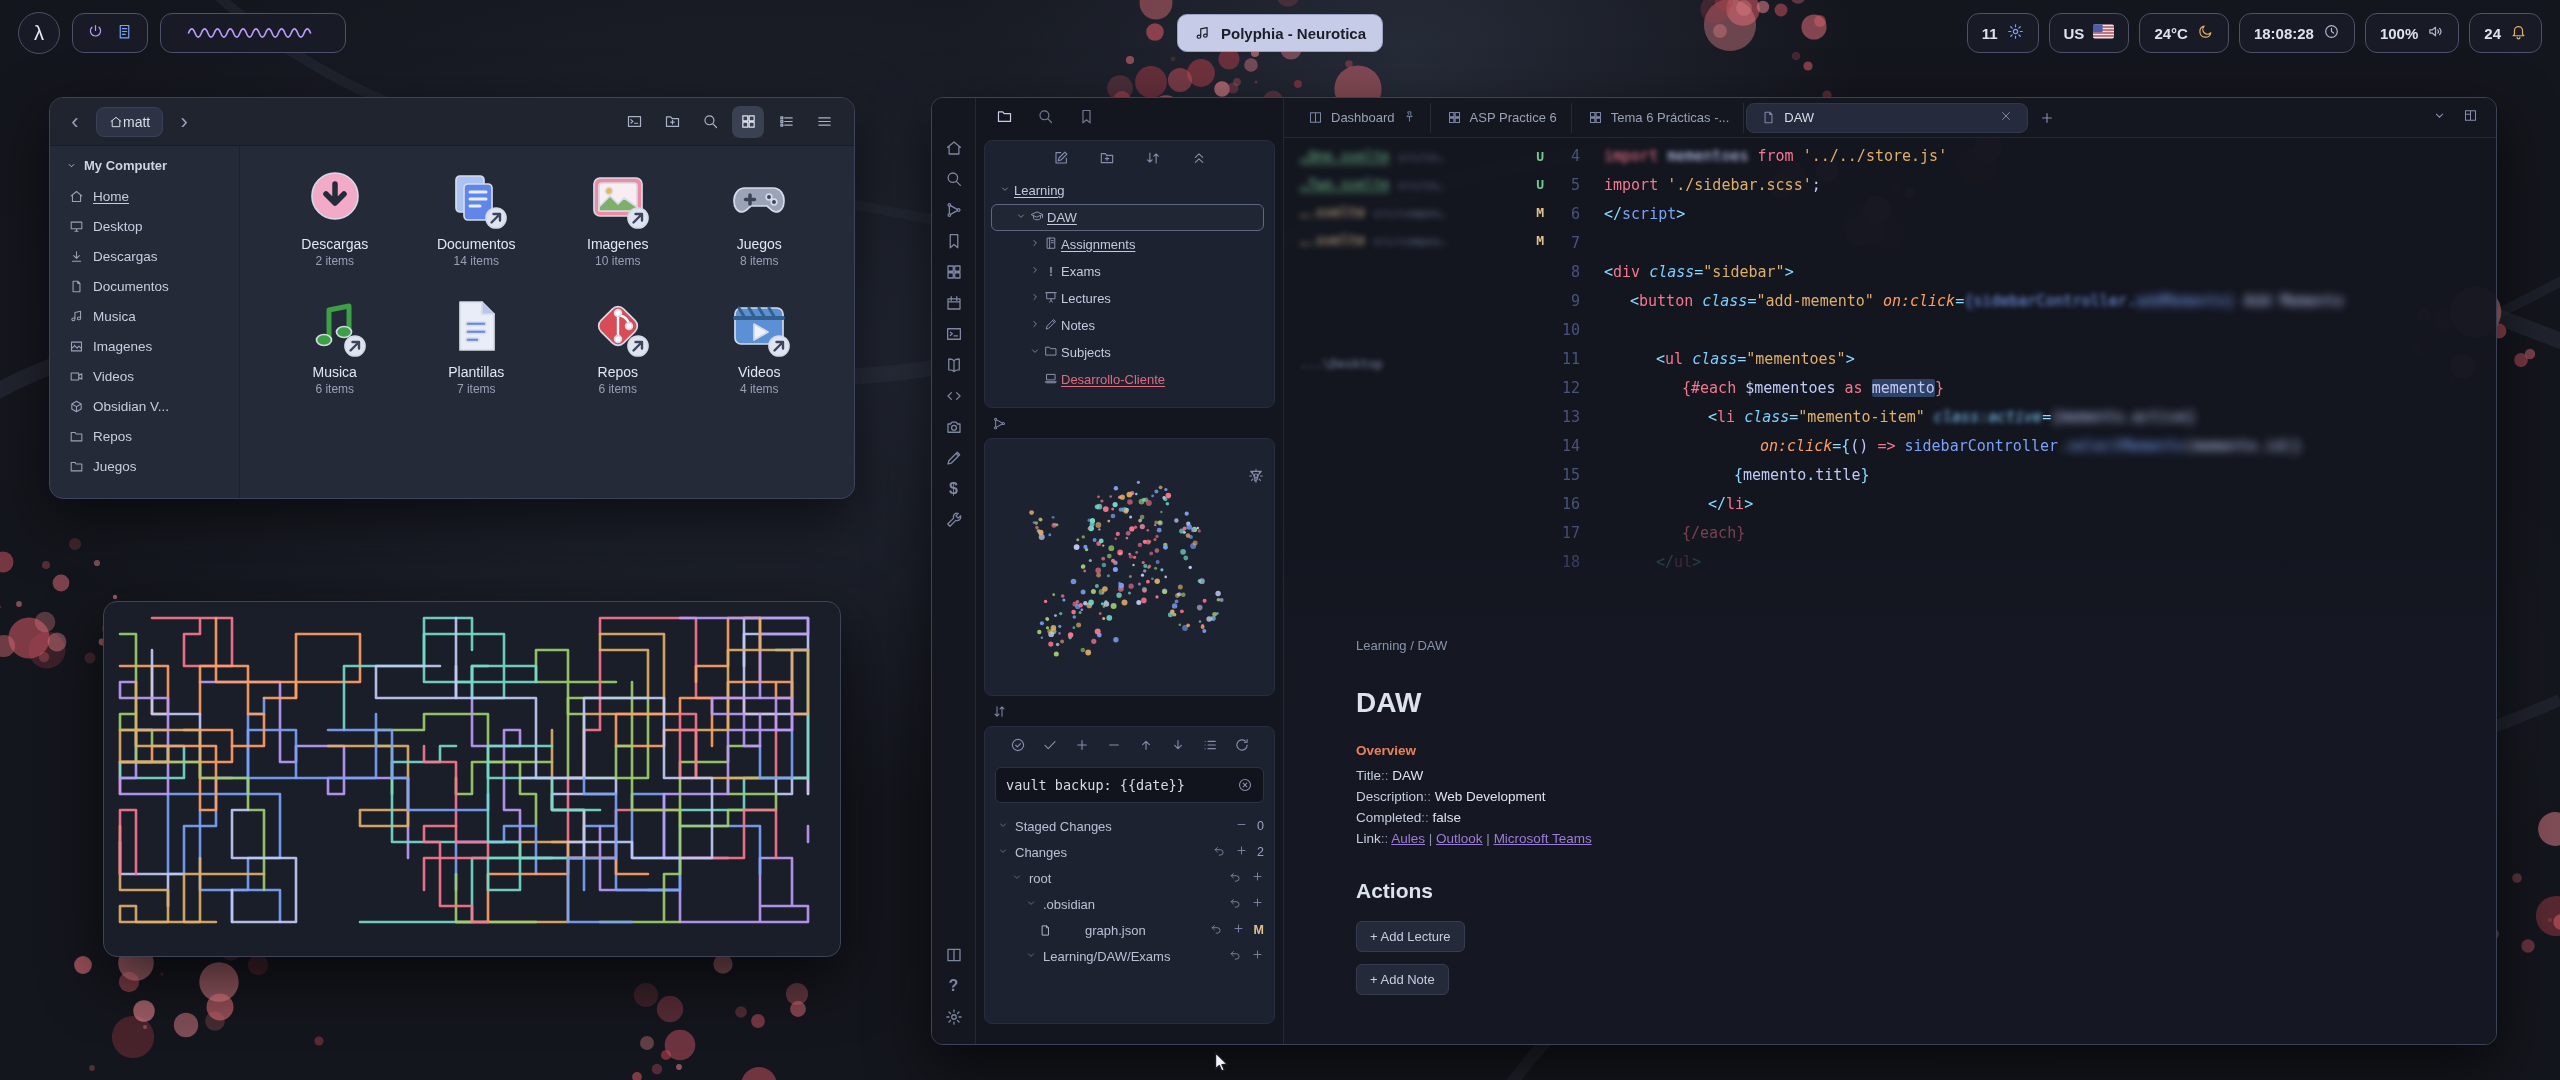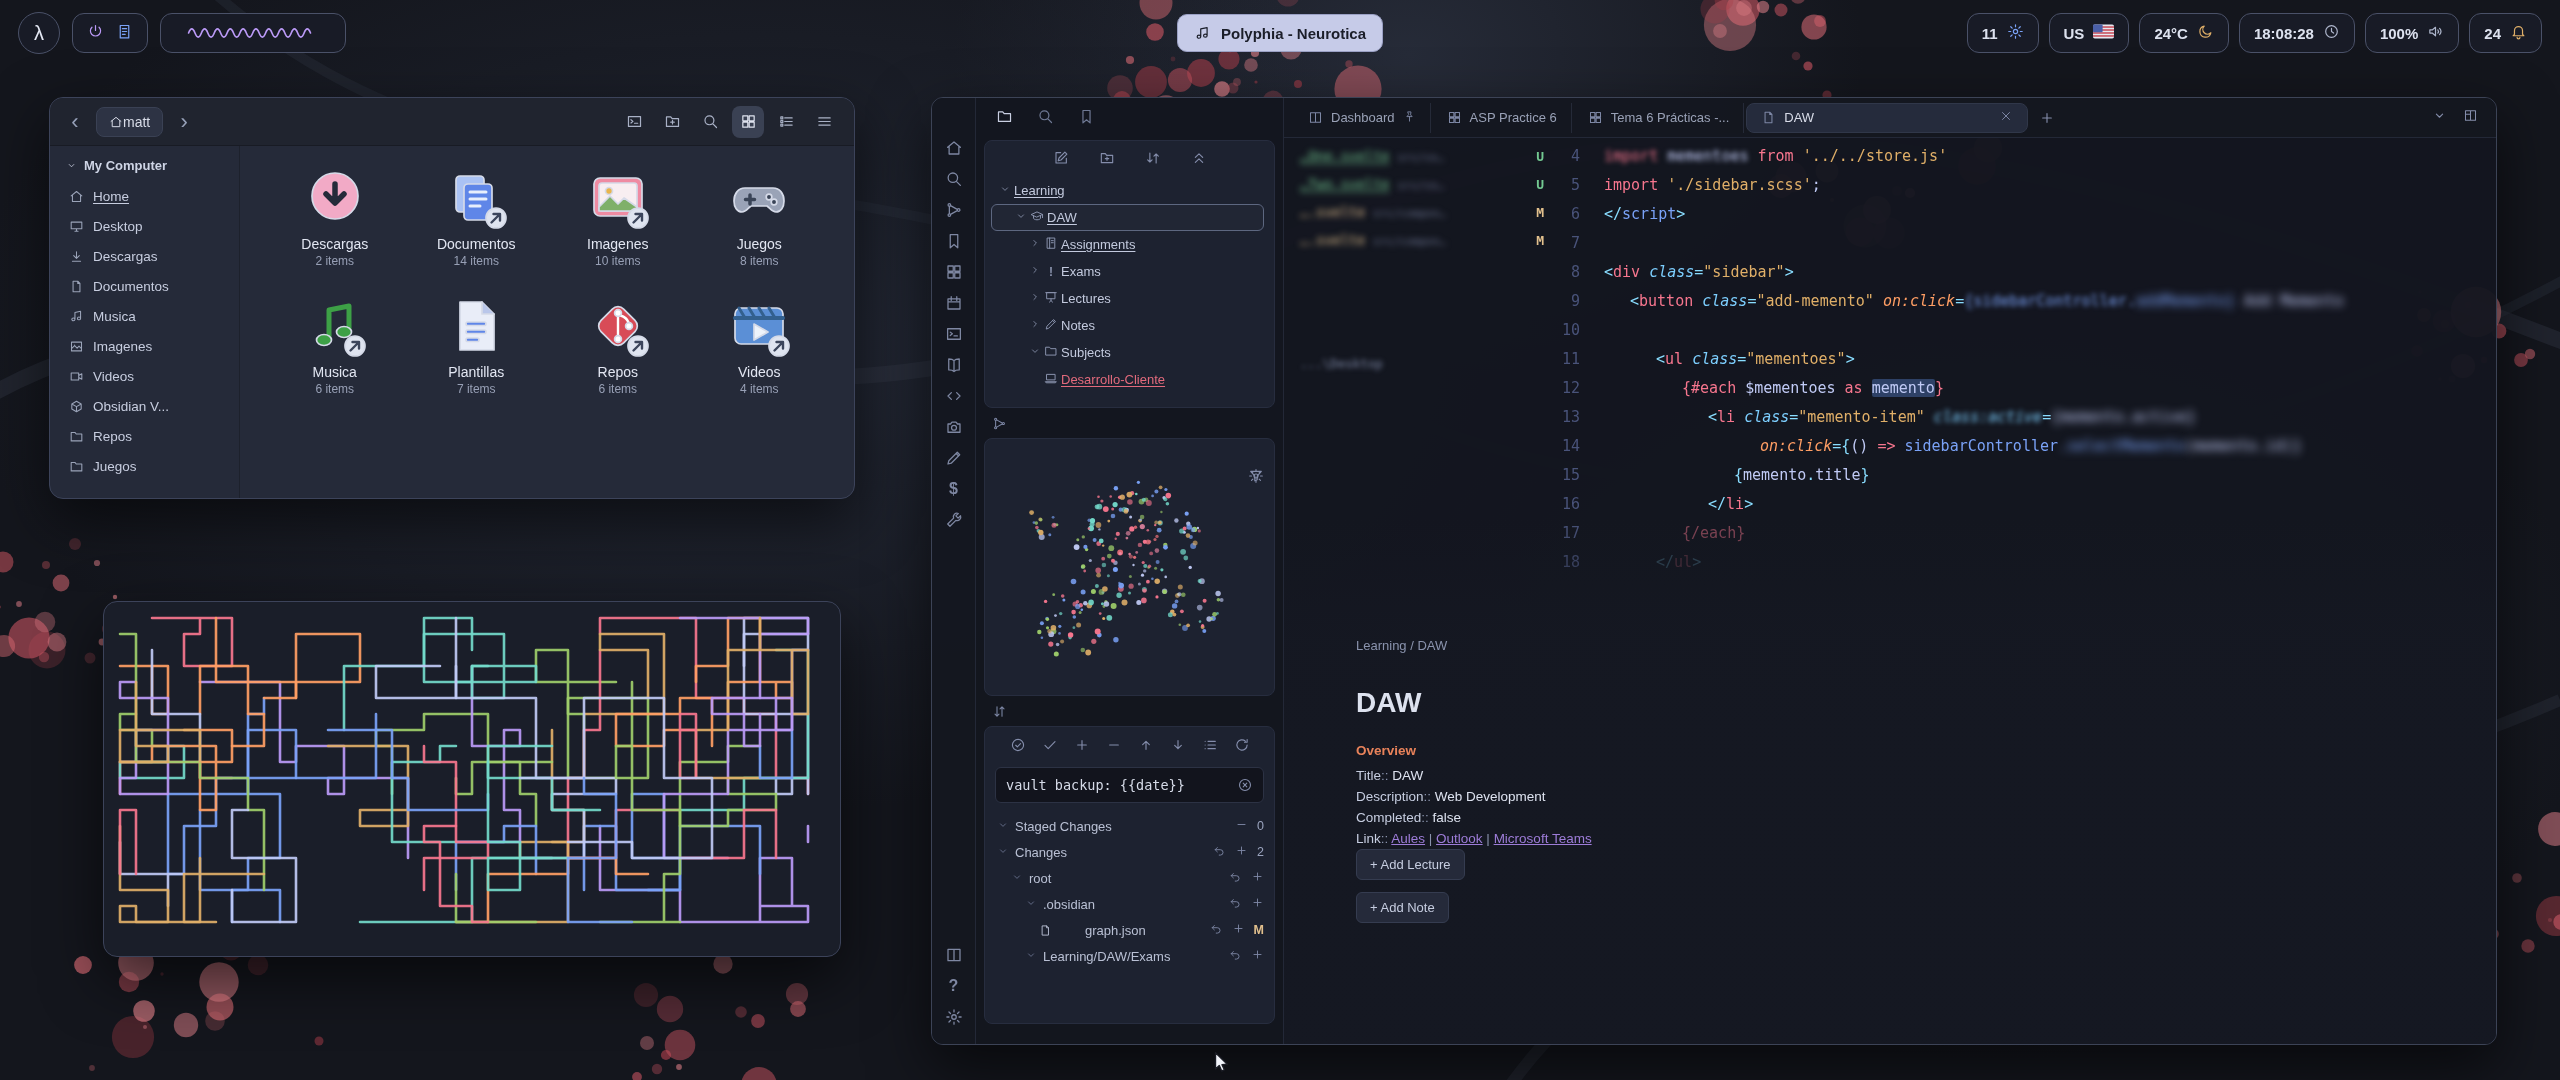--- a/index.html
+++ b/index.html
@@ -1502,20 +1502,21 @@
       <div class="codeblock" id="codeblock"><div class="cline"><span class="ln">4</span><span style="padding-left:0px"><span class="tk k z">import </span><span class="tk v z">mementoes </span><span class="tk k">from </span><span class="tk s">'../../store.js'</span></span></div><div class="cline"><span class="ln">5</span><span style="padding-left:0px"><span class="tk k">import </span><span class="tk s">'./sidebar.scss'</span><span class="tk v">;</span></span></div><div class="cline"><span class="ln">6</span><span style="padding-left:0px"><span class="tk p">&lt;/</span><span class="tk f">script</span><span class="tk p">&gt;</span></span></div><div class="cline"><span class="ln">7</span><span style="padding-left:0px"></span></div><div class="cline"><span class="ln">8</span><span style="padding-left:0px"><span class="tk p">&lt;</span><span class="tk k">div </span><span class="tk a">class</span><span class="tk p">=</span><span class="tk s">"sidebar"</span><span class="tk p">&gt;</span></span></div><div class="cline"><span class="ln">9</span><span style="padding-left:26px"><span class="tk p">&lt;</span><span class="tk k">button </span><span class="tk a">class</span><span class="tk p">=</span><span class="tk s">"add-memento" </span><span class="tk e">on:click</span><span class="tk p">=</span><span class="tk f z">{sidebarController.</span><span class="tk f z2">addMemento}</span><span class="tk v z2"> Add Memento</span></span></div><div class="cline"><span class="ln">10</span><span style="padding-left:0px"></span></div><div class="cline"><span class="ln">11</span><span style="padding-left:52px"><span class="tk p">&lt;</span><span class="tk k">ul </span><span class="tk a">class</span><span class="tk p">=</span><span class="tk s">"mementoes"</span><span class="tk p">&gt;</span></span></div><div class="cline"><span class="ln">12</span><span style="padding-left:78px"><span class="tk k">{#each </span><span class="tk v">$mementoes</span><span class="tk k"> as </span><span class="tk v hl">memento</span><span class="tk k">}</span></span></div><div class="cline"><span class="ln">13</span><span style="padding-left:104px"><span class="tk p">&lt;</span><span class="tk k">li </span><span class="tk a">class</span><span class="tk p">=</span><span class="tk s">"memento-item" </span><span class="tk a z">class:active</span><span class="tk p">=</span><span class="tk v z2">{memento.active}</span></span></div><div class="cline"><span class="ln">14</span><span style="padding-left:156px"><span class="tk e">on:click</span><span class="tk p">={</span><span class="tk v">() </span><span class="tk k">=&gt; </span><span class="tk f">sidebarController</span><span class="tk f z2">.selectMemento</span><span class="tk v z2">(memento.id)}</span></span></div><div class="cline"><span class="ln">15</span><span style="padding-left:130px"><span class="tk p">{</span><span class="tk v">memento</span><span class="tk p">.</span><span class="tk v">title</span><span class="tk p">}</span></span></div><div class="cline"><span class="ln">16</span><span style="padding-left:104px"><span class="tk p">&lt;/</span><span class="tk k">li</span><span class="tk p">&gt;</span></span></div><div class="cline"><span class="ln">17</span><span style="padding-left:78px"><span class="tk k d">{/each}</span></span></div><div class="cline"><span class="ln">18</span><span style="padding-left:52px"><span class="tk p d2">&lt;/</span><span class="tk k d2">ul</span><span class="tk p d2">&gt;</span></span></div></div>
       <div class="note-fade"></div>
       <div class="note" id="note">
           <div class="crumb">Learning / DAW</div>
           <h1>DAW</h1>
           <div class="ov">Overview</div>
           <div class="field"><span class="fk">Title</span><span class="sep">:: </span><span class="fv">DAW</span></div>
           <div class="field"><span class="fk">Description</span><span class="sep">:: </span><span class="fv">Web Development</span></div>
           <div class="field"><span class="fk">Completed</span><span class="sep">:: </span><span class="fv">false</span></div>
           <div class="field"><span class="fk">Link</span><span class="sep">:: </span><a>Aules</a><span class="sep"> | </span><a>Outlook</a><span class="sep"> | </span><a>Microsoft Teams</a></div>
+          <h2>Actions</h2>
           <div><button class="nbtn">+ Add Lecture</button></div>
           <div><button class="nbtn">+ Add Note</button></div>
         </div>
     </div>
   </div>
 </div>
 
 <div class="cursor">
   <svg width="24" height="24" viewBox="0 0 24 24">
       <path d="M5.5 2.8 5.5 19 9.3 15.6 11.7 21 14.4 19.8 12 14.6 17.3 14.3 Z" fill="#f2f4fa" stroke="#1a1c24" stroke-width="1.4" stroke-linejoin="round"></path>

